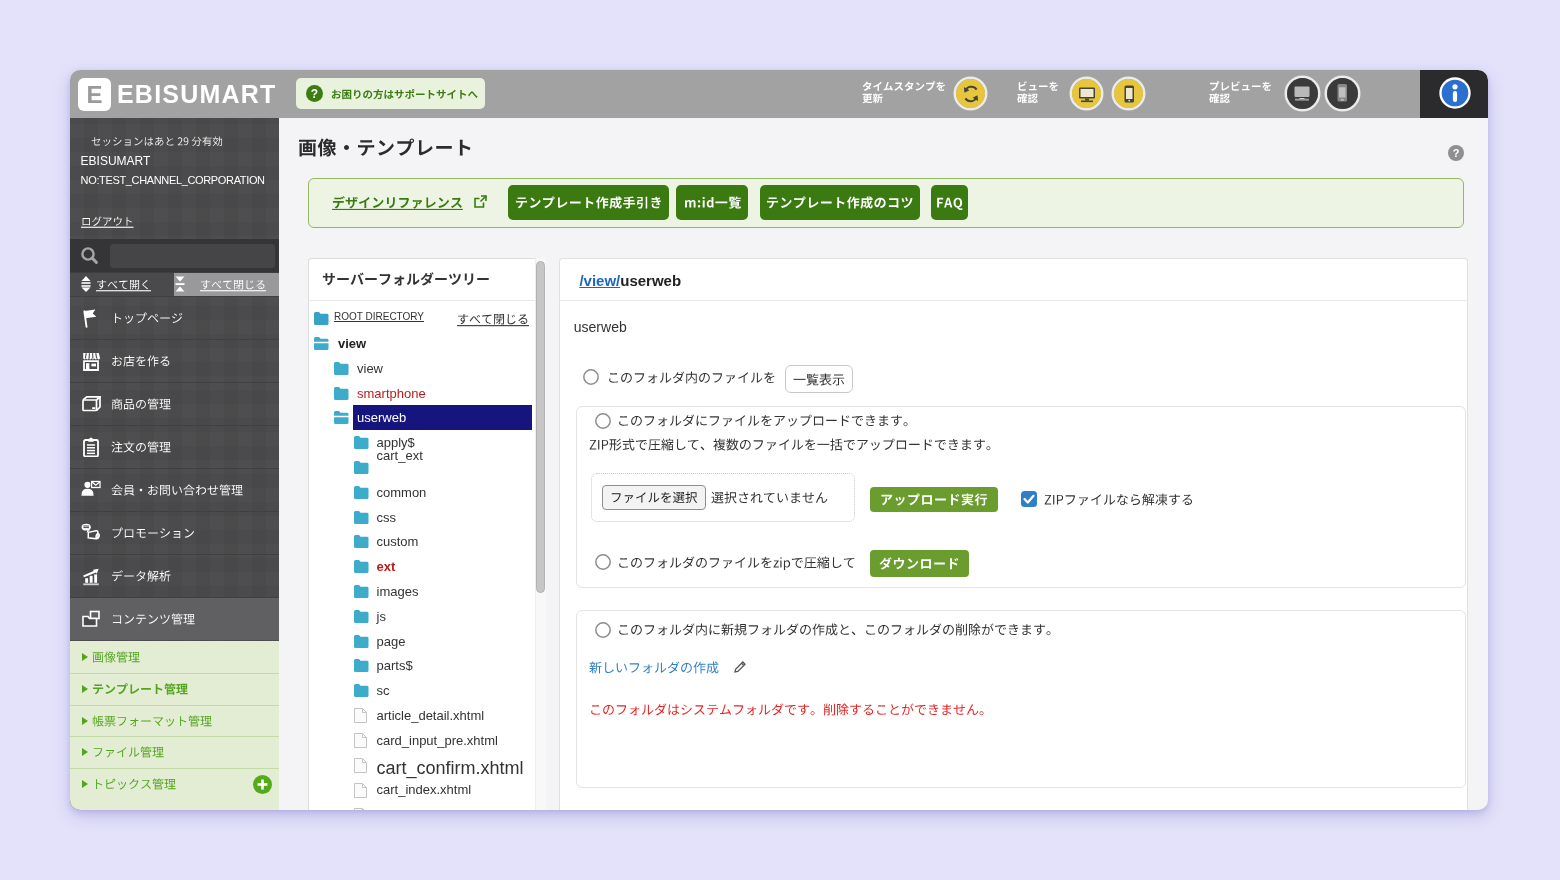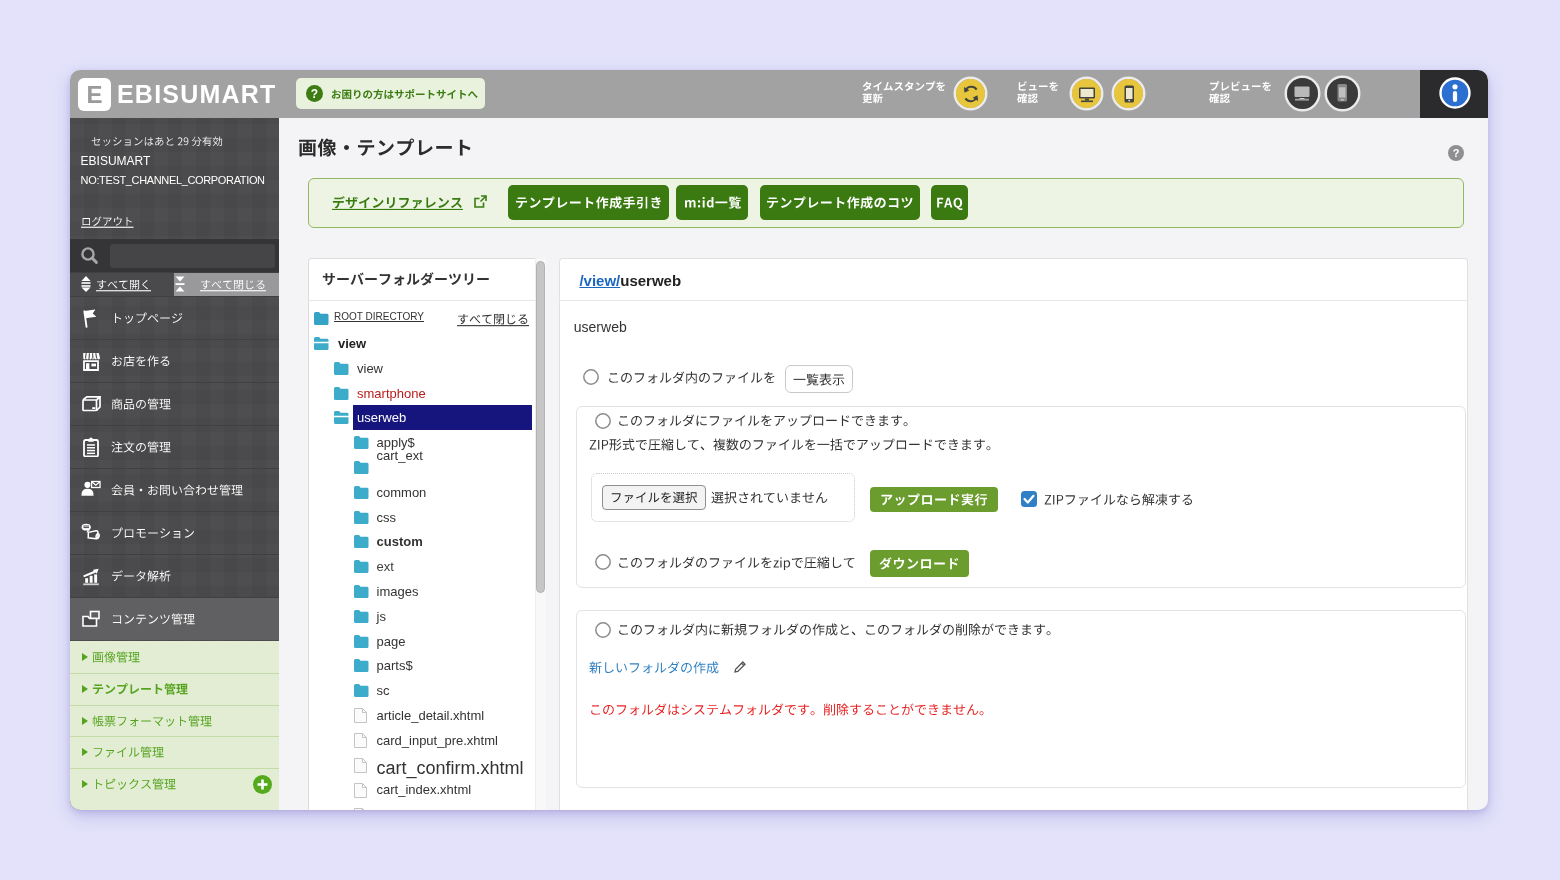--- a/index.html
+++ b/index.html
@@ -628,25 +628,25 @@
       <path d="M0 1.5 Q0 0 1.5 0 L5 0 L6.5 1.8 L13 1.8 Q14.5 1.8 14.5 3.2 L14.5 11.5 Q14.5 13 13 13 L1.5 13 Q0 13 0 11.5 Z" fill="#3cacca"></path>
     </svg>
 <div class="lt" style="left:306.5px;top:415.8px;font-size:13px;color:#333;font-weight:400">common</div>
 <svg class="t" style="left:283.5px;top:440.5px;" width="15" height="13" viewBox="0 0 15 13">
       <path d="M0 1.5 Q0 0 1.5 0 L5 0 L6.5 1.8 L13 1.8 Q14.5 1.8 14.5 3.2 L14.5 11.5 Q14.5 13 13 13 L1.5 13 Q0 13 0 11.5 Z" fill="#3cacca"></path>
     </svg>
 <div class="lt" style="left:306.5px;top:440.6px;font-size:13px;color:#333;font-weight:400">css</div>
 <svg class="t" style="left:283.5px;top:465.3px;" width="15" height="13" viewBox="0 0 15 13">
       <path d="M0 1.5 Q0 0 1.5 0 L5 0 L6.5 1.8 L13 1.8 Q14.5 1.8 14.5 3.2 L14.5 11.5 Q14.5 13 13 13 L1.5 13 Q0 13 0 11.5 Z" fill="#3cacca"></path>
     </svg>
-<div class="lt" style="left:306.5px;top:465.4px;font-size:13px;color:#333;font-weight:700">custom</div>
+<div class="lt" style="left:306.5px;top:465.4px;font-size:13px;color:#333;font-weight:400">custom</div>
 <svg class="t" style="left:283.5px;top:490.1px;" width="15" height="13" viewBox="0 0 15 13">
       <path d="M0 1.5 Q0 0 1.5 0 L5 0 L6.5 1.8 L13 1.8 Q14.5 1.8 14.5 3.2 L14.5 11.5 Q14.5 13 13 13 L1.5 13 Q0 13 0 11.5 Z" fill="#3cacca"></path>
     </svg>
-<div class="lt" style="left:306.5px;top:490.2px;font-size:13px;color:#404040;font-weight:400">ext</div>
+<div class="lt" style="left:306.5px;top:490.2px;font-size:13px;color:#b91c1c;font-weight:700">ext</div>
 <svg class="t" style="left:283.5px;top:514.9px;" width="15" height="13" viewBox="0 0 15 13">
       <path d="M0 1.5 Q0 0 1.5 0 L5 0 L6.5 1.8 L13 1.8 Q14.5 1.8 14.5 3.2 L14.5 11.5 Q14.5 13 13 13 L1.5 13 Q0 13 0 11.5 Z" fill="#3cacca"></path>
     </svg>
 <div class="lt" style="left:306.5px;top:515.0px;font-size:13px;color:#333;font-weight:400">images</div>
 <svg class="t" style="left:283.5px;top:539.7px;" width="15" height="13" viewBox="0 0 15 13">
       <path d="M0 1.5 Q0 0 1.5 0 L5 0 L6.5 1.8 L13 1.8 Q14.5 1.8 14.5 3.2 L14.5 11.5 Q14.5 13 13 13 L1.5 13 Q0 13 0 11.5 Z" fill="#3cacca"></path>
     </svg>
 <div class="lt" style="left:306.5px;top:539.8px;font-size:13px;color:#333;font-weight:400">js</div>
 <svg class="t" style="left:283.5px;top:564.5px;" width="15" height="13" viewBox="0 0 15 13">
       <path d="M0 1.5 Q0 0 1.5 0 L5 0 L6.5 1.8 L13 1.8 Q14.5 1.8 14.5 3.2 L14.5 11.5 Q14.5 13 13 13 L1.5 13 Q0 13 0 11.5 Z" fill="#3cacca"></path>

